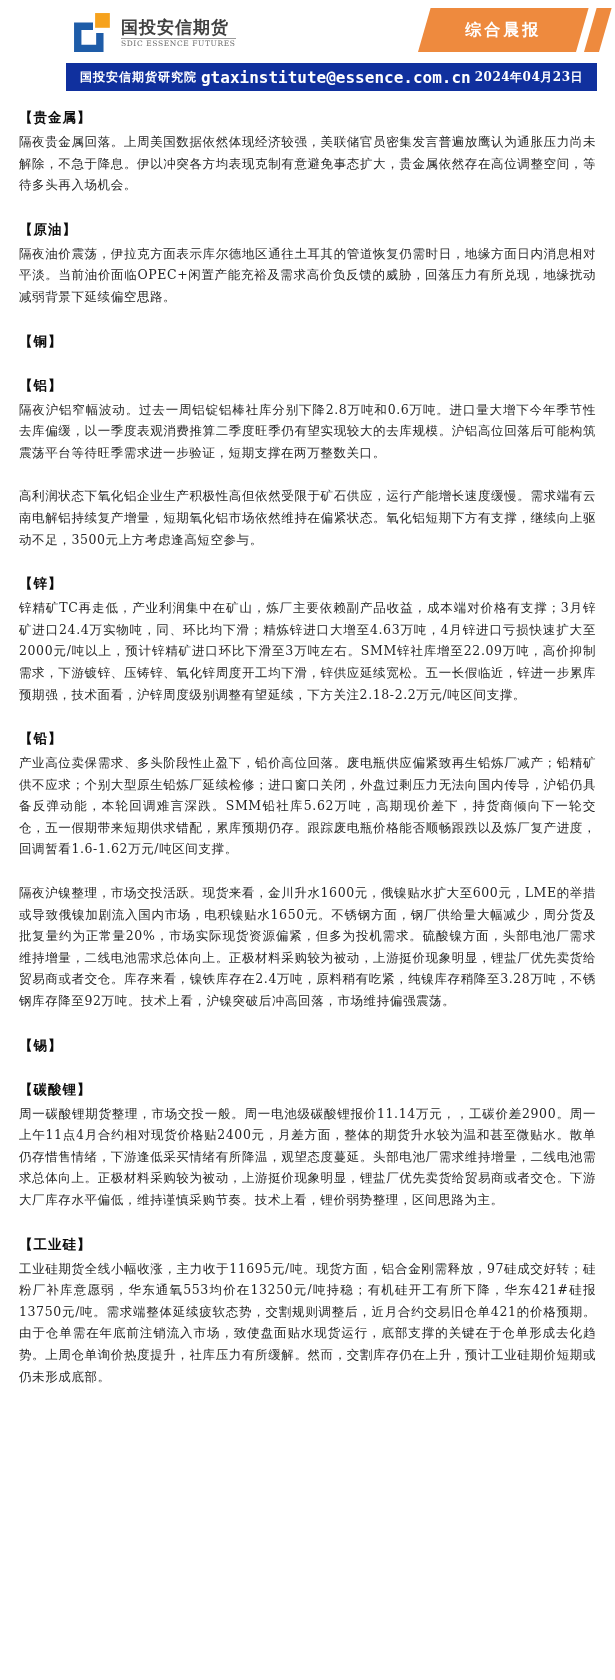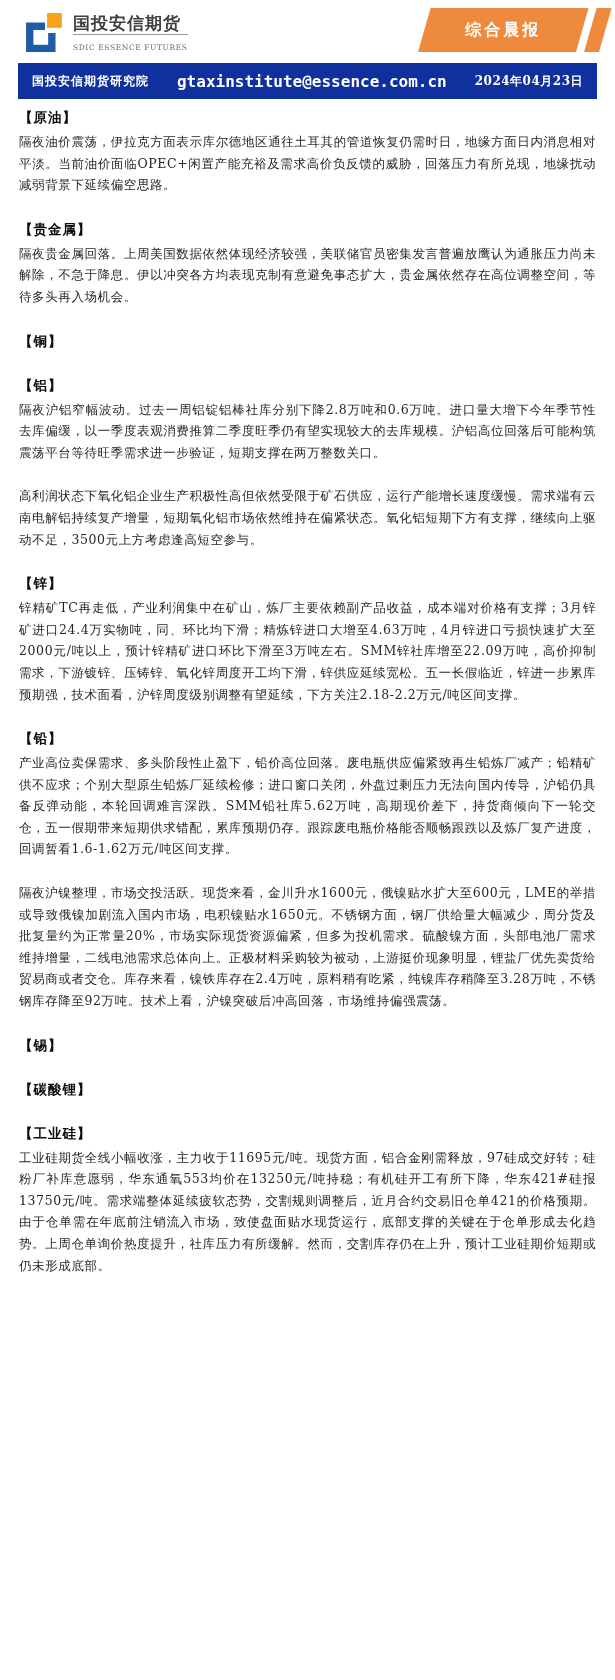--- a/index.html
+++ b/index.html
@@ -3,42 +3,42 @@
 <meta charset="utf-8">
 <style>
   * { margin:0; padding:0; box-sizing:border-box; }
   html,body { width:615px; background:#ffffff; }
   body {
     font-family: "DejaVu Serif", "Liberation Serif", serif;
     color:#1f1f1f;
     position:relative;
   }
   
-  .top-header { position:relative; height:100px; }
+  .top-header { position:relative; height:100px;margin-left:48px; }
   .logo-block { position:absolute; left:26px; top:12px; display:flex; align-items:center; }
   .logo-mark { width:38px; height:40px; margin-right:9px; }
   .logo-text-cn { font-size:17px; font-weight:bold; color:#3f3f3f; letter-spacing:1px; line-height:20px; }
-  .logo-text-en { font-size:7.5px; color:#6a6a6a; letter-spacing:0.6px; border-top:1px solid #9a9a9a; padding-top:8px; margin-top:1px; }
+  .logo-text-en { font-size:7.5px; color:#6a6a6a; letter-spacing:0.6px; border-top:1px solid #9a9a9a; padding-top:0; margin-top:1px; }
   .badge-wrap { position:absolute; right:16px; top:8px; height:44px; display:flex; }
   .badge-main {
     width:158px; height:44px; background:#EE8A3E;
     transform:skewX(-16deg); transform-origin:bottom left;
     display:flex; align-items:center; justify-content:center;
   }
   .badge-main span {
     transform:skewX(16deg); color:#ffffff; font-weight:bold;
     font-size:16px; letter-spacing:3px;
   }
   .badge-tail {
     width:15px; height:44px; background:#EE8A3E; margin-left:8px;
     transform:skewX(-16deg); transform-origin:bottom left;
   }
   
   .info-bar {
-    margin:0 18px; height:36px; background:#10309E;
+    margin:0 18px; height:28px; background:#10309E;
     display:flex; align-items:center; justify-content:space-between;
     padding:0 14px; color:#ffffff; font-weight:bold;
     position:absolute; top:63px; left:0; right:0;
   }
   .info-bar .left  { font-size:12px; letter-spacing:1px; }
   .info-bar .center{ font-size:16px; font-family:"DejaVu Sans Mono","Liberation Mono",monospace; letter-spacing:0; }
   .info-bar .right { font-size:12px; letter-spacing:0.5px;text-align:center; }
   
   .content { padding:6px 19px 10px 19px; }
   .sec { margin-bottom:22px; }
@@ -75,27 +75,27 @@
   <div class="info-bar">
     <span class="left">国投安信期货研究院</span>
     <span class="center">gtaxinstitute@essence.com.cn</span>
     <span class="right">2024年04月23日</span>
   </div>
 </div>
 
 <div class="content">
 
   <div class="sec">
-    <div class="sec-title">【原油】</div>
-    <div class="sec-body">隔夜油价震荡，伊拉克方面表示库尔德地区通往土耳其的管道恢复仍需时日，地缘方面日内消息相对平淡。当前油价面临OPEC+闲置产能充裕及需求高价负反馈的威胁，回落压力有所兑现，地缘扰动减弱背景下延续偏空思路。</div>
+    <div class="sec-title">【贵金属】</div>
+    <div class="sec-body">隔夜贵金属回落。上周美国数据依然体现经济较强，美联储官员密集发言普遍放鹰认为通胀压力尚未解除，不急于降息。伊以冲突各方均表现克制有意避免事态扩大，贵金属依然存在高位调整空间，等待多头再入场机会。</div>
   </div>
 
   <div class="sec">
-    <div class="sec-title">【贵金属】</div>
-    <div class="sec-body">隔夜贵金属回落。上周美国数据依然体现经济较强，美联储官员密集发言普遍放鹰认为通胀压力尚未解除，不急于降息。伊以冲突各方均表现克制有意避免事态扩大，贵金属依然存在高位调整空间，等待多头再入场机会。</div>
+    <div class="sec-title">【原油】</div>
+    <div class="sec-body">隔夜油价震荡，伊拉克方面表示库尔德地区通往土耳其的管道恢复仍需时日，地缘方面日内消息相对平淡。当前油价面临OPEC+闲置产能充裕及需求高价负反馈的威胁，回落压力有所兑现，地缘扰动减弱背景下延续偏空思路。</div>
   </div>
 
   <div class="sec">
     <div class="sec-title">【铜】</div>
   </div>
 
   <div class="sec">
     <div class="sec-title">【铝】</div>
     <div class="sec-body">隔夜沪铝窄幅波动。过去一周铝锭铝棒社库分别下降2.8万吨和0.6万吨。进口量大增下今年季节性去库偏缓，以一季度表观消费推算二季度旺季仍有望实现较大的去库规模。沪铝高位回落后可能构筑震荡平台等待旺季需求进一步验证，短期支撑在两万整数关口。</div>
   </div>
@@ -117,20 +117,21 @@
   <div class="sec">
     <div class="sec-body">隔夜沪镍整理，市场交投活跃。现货来看，金川升水1600元，俄镍贴水扩大至600元，LME的举措或导致俄镍加剧流入国内市场，电积镍贴水1650元。不锈钢方面，钢厂供给量大幅减少，周分货及批复量约为正常量20%，市场实际现货资源偏紧，但多为投机需求。硫酸镍方面，头部电池厂需求维持增量，二线电池需求总体向上。正极材料采购较为被动，上游挺价现象明显，锂盐厂优先卖货给贸易商或者交仓。库存来看，镍铁库存在2.4万吨，原料稍有吃紧，纯镍库存稍降至3.28万吨，不锈钢库存降至92万吨。技术上看，沪镍突破后冲高回落，市场维持偏强震荡。</div>
   </div>
 
   <div class="sec">
     <div class="sec-title">【锡】</div>
   </div>
 
   <div class="sec">
     <div class="sec-title">【碳酸锂】</div>
+    <div class="sec-body">周一碳酸锂期货整理，市场交投一般。周一电池级碳酸锂报价11.14万元，，工碳价差2900。周一上午11点4月合约相对现货价格贴2400元，月差方面，整体的期货升水较为温和甚至微贴水。散单仍存惜售情绪，下游逢低采买情绪有所降温，观望态度蔓延。头部电池厂需求维持增量，二线电池需求总体向上。正极材料采购较为被动，上游挺价现象明显，锂盐厂优先卖货给贸易商或者交仓。下游大厂库存水平偏低，维持谨慎采购节奏。技术上看，锂价弱势整理，区间思路为主。</div>
   </div>
 
   <div class="sec">
     <div class="sec-title">【工业硅】</div>
     <div class="sec-body">工业硅期货全线小幅收涨，主力收于11695元/吨。现货方面，铝合金刚需释放，97硅成交好转；硅粉厂补库意愿弱，华东通氧553均价在13250元/吨持稳；有机硅开工有所下降，华东421#硅报13750元/吨。需求端整体延续疲软态势，交割规则调整后，近月合约交易旧仓单421的价格预期。由于仓单需在年底前注销流入市场，致使盘面贴水现货运行，底部支撑的关键在于仓单形成去化趋势。上周仓单询价热度提升，社库压力有所缓解。然而，交割库存仍在上升，预计工业硅期价短期或仍未形成底部。</div>
   </div>
 
 </div>
 
 </body></html>

